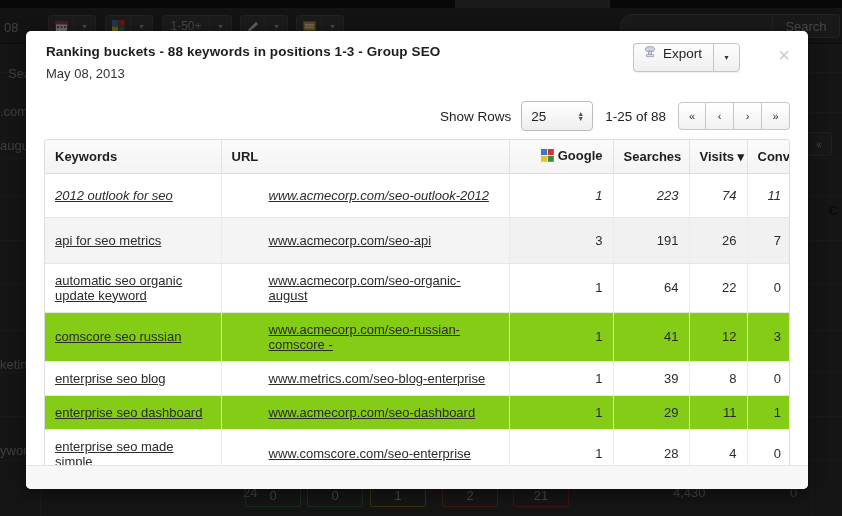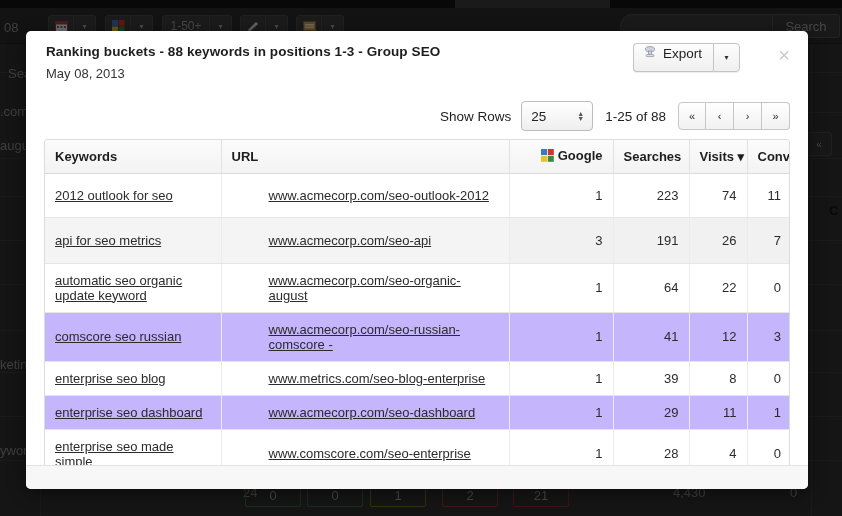--- a/index.html
+++ b/index.html
@@ -192,21 +192,21 @@
   thead th:last-child { border-right: none; }
   .gico-wrap { display: inline-flex; align-items: center; gap: 4px; justify-content: flex-end; width: 100%; }
   tbody td {
     border-bottom: 1px solid #e6e6e6;
     border-right: 1px solid #ececec;
     font-size: 13px; color: #2b2b2b;
     padding: 9px 10px; vertical-align: middle;
   }
   tbody td:last-child { border-right: none; }
   tbody td.num { text-align: right; }
-  tbody tr.alt td { background: #c4b5fd; }
+  tbody tr.alt td { background: #84cc16; }
   tbody tr.hover td { background: #f1f1f1; }
   tbody tr.hover td.kw, tbody tr.hover td.url { background: #f4f4f4; }
   a.cell-link {
     color: #2b2b2b; text-decoration: underline; cursor: pointer;
   }
   td.url { vertical-align: middle; padding-left: 47px; }
   td.kw { vertical-align: middle; }
   .url-wrap { display: inline-block; }
   #dlg-footer {
     position: absolute; left: 0; bottom: 0; width: 100%; height: 24px;
@@ -377,21 +377,21 @@
               </span>
               <span>Google</span>
             </span>
           </th>
           <th class="num">Searches</th>
           <th class="num">Visits ▾</th>
           <th class="num">Conv.</th>
         </tr>
       </thead>
       <tbody id="tbody">
-          <tr style="height: 44px;">
+          <tr style="height: 44px; font-style: italic;">
             <td class="kw"><a class="cell-link">2012 outlook for seo</a></td>
             <td class="url"><a class="cell-link url-wrap">www.acmecorp.com/seo-outlook-2012</a></td>
             <td class="num">1</td>
             <td class="num">223</td>
             <td class="num">74</td>
             <td class="num">11</td>
           </tr>
           <tr class="hover" style="height: 46px;">
             <td class="kw"><a class="cell-link">api for seo metrics</a></td>
             <td class="url"><a class="cell-link url-wrap">www.acmecorp.com/seo-api</a></td>

